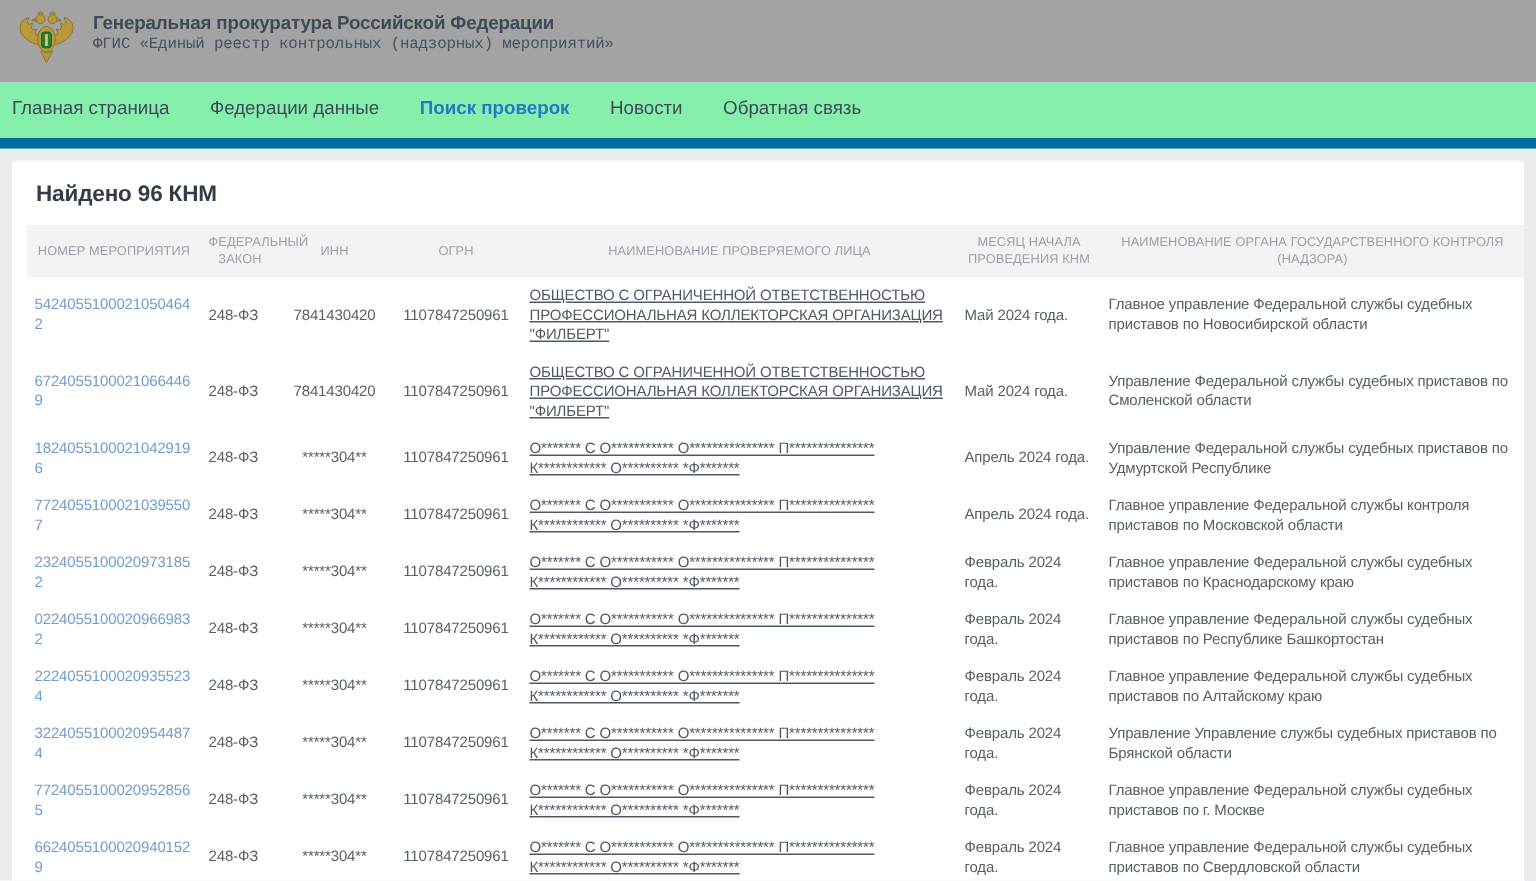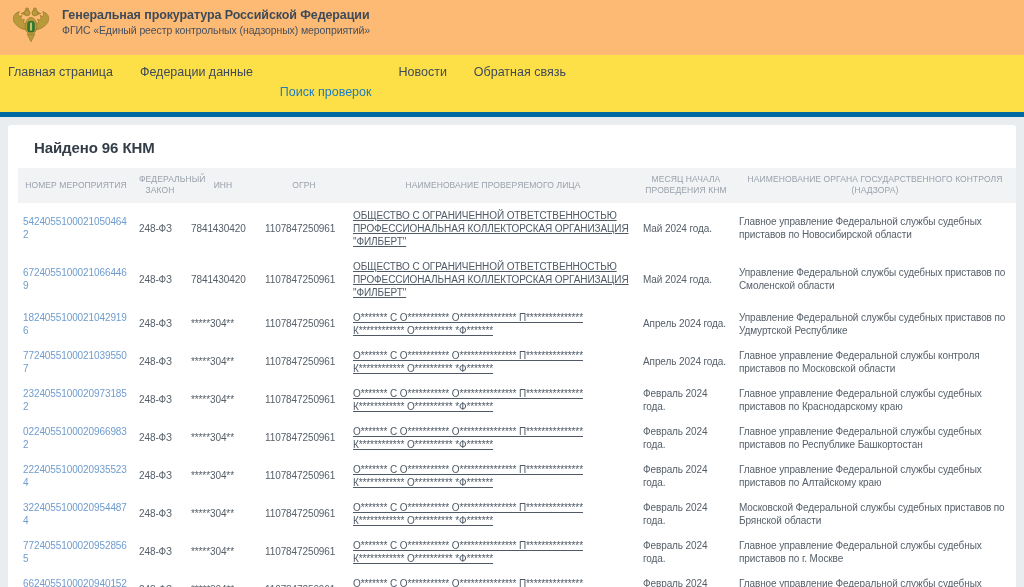--- a/index.html
+++ b/index.html
@@ -4,61 +4,61 @@
 <style>
   html,body{margin:0;padding:0;}
   body{
     width:1024px;height:587px;overflow:hidden;
     background:#e9edf0;
     font-family:"Liberation Sans","DejaVu Sans",sans-serif;
     color:#57606a;
   }
   
   .site-header{
-    background:#fdba74;
+    background:#a3a3a3;
     display:flex;align-items:flex-start;gap:10px;
     padding:5px 10px 2px 10px;height:48px;
   }
   .logo-wrap{width:42px;height:42px;flex:0 0 auto;cursor:pointer;}
   .title-block{padding-top:3px;line-height:1.25;}
   .org-title{font-size:12.5px;font-weight:bold;color:#3f4a59;letter-spacing:-0.1px;}
-  .sys-line{font-size:10.5px;color:#46505e;letter-spacing:-0.1px;}
+  .sys-line{font-size:10.5px;color:#46505e;letter-spacing:-0.1px;font-family:Liberation Mono, monospace;}
   
   .main-nav{
-    background:#fde047;border-bottom:5px solid #0369a1;
+    background:#86efac;border-bottom:7px solid #0369a1;
     display:flex;gap:27px;
     padding:10px 10px 13px 8px;font-size:12.5px;color:#3f4a59;
   }
   .nav-item{cursor:pointer;white-space:nowrap;}
-  .nav-item.active{color:#1d7cc5;font-weight:normal;margin-top:20px;}
+  .nav-item.active{color:#1d7cc5;font-weight:bold;}
   
   .card{
     background:#fff;margin:8px 8px 0 8px;border-radius:3px;
     padding:12px 10px 10px 10px;
     min-height:540px;box-sizing:border-box;
   }
   .results-title{
     font-size:15px;font-weight:bold;color:#333d48;
-    margin:2px 0 12px 16px;letter-spacing:-0.1px;
+    margin:2px 0 12px 6px;letter-spacing:-0.1px;
   }
   table{width:100%;border-collapse:collapse;table-layout:fixed;}
   col.c-num{width:116px;} col.c-law{width:52px;} col.c-inn{width:74px;}
   col.c-ogrn{width:88px;} col.c-name{width:290px;} col.c-month{width:96px;}
   col.c-organ{width:282px;}
   thead th{
     background:#f1f3f5;color:#9aa1ab;
     font-size:8.5px;font-weight:normal;text-transform:uppercase;
     padding:6px 5px;text-align:center;vertical-align:middle;line-height:1.35;
     letter-spacing:0.1px;
   }
   tbody td{
     font-size:10px;line-height:1.3;letter-spacing:-0.1px;
     padding:6px 5px;vertical-align:middle;color:#57606a;
   }
-  td.a-left{text-align:left;} td.a-center{}
+  td.a-left{text-align:left;} td.a-center{text-align:center;}
   td .measure-link{color:#6f9cce;text-decoration:none;cursor:pointer;word-break:break-all;}
   td.cell-name{color:#4f5a66;text-decoration:underline;}
 </style>
 </head>
 <body>
 
 <header class="site-header">
   <div class="logo-wrap">
     <svg viewBox="0 0 64 64" width="42" height="42" aria-hidden="true">
 
@@ -185,21 +185,21 @@
           <td class="a-left">Февраль 2024 года.</td>
           <td class="a-left">Главное управление Федеральной службы судебных приставов по Алтайскому краю</td>
         </tr>
         <tr>
           <td class="a-left"><a class="measure-link">32240551000209544874</a></td>
           <td class="a-left">248-ФЗ</td>
           <td class="a-center">*****304**</td>
           <td class="a-center">1107847250961</td>
           <td class="a-left cell-name">О******* С О*********** О*************** П*************** К************ О********** *Ф*******</td>
           <td class="a-left">Февраль 2024 года.</td>
-          <td class="a-left">Московской Федеральной службы судебных приставов по Брянской области</td>
+          <td class="a-left">Управление Управление службы судебных приставов по Брянской области</td>
         </tr>
         <tr>
           <td class="a-left"><a class="measure-link">77240551000209528565</a></td>
           <td class="a-left">248-ФЗ</td>
           <td class="a-center">*****304**</td>
           <td class="a-center">1107847250961</td>
           <td class="a-left cell-name">О******* С О*********** О*************** П*************** К************ О********** *Ф*******</td>
           <td class="a-left">Февраль 2024 года.</td>
           <td class="a-left">Главное управление Федеральной службы судебных приставов по г. Москве</td>
         </tr>

